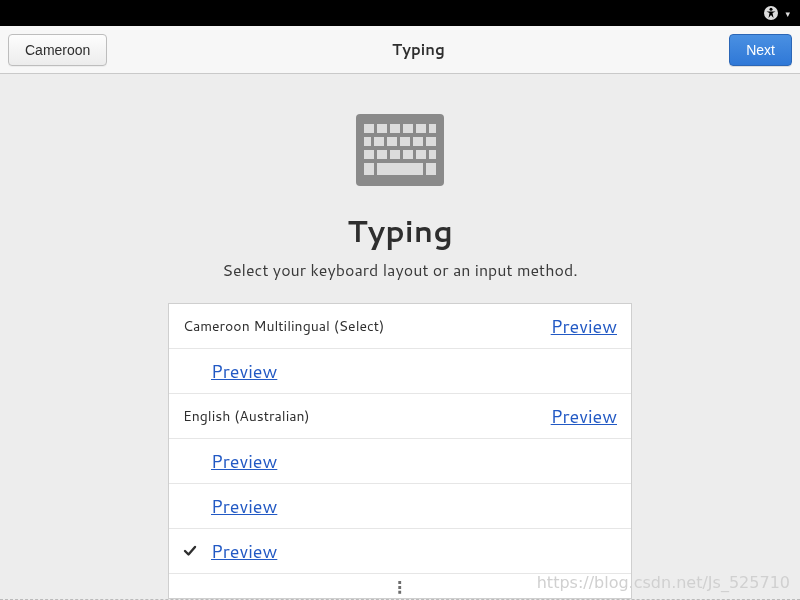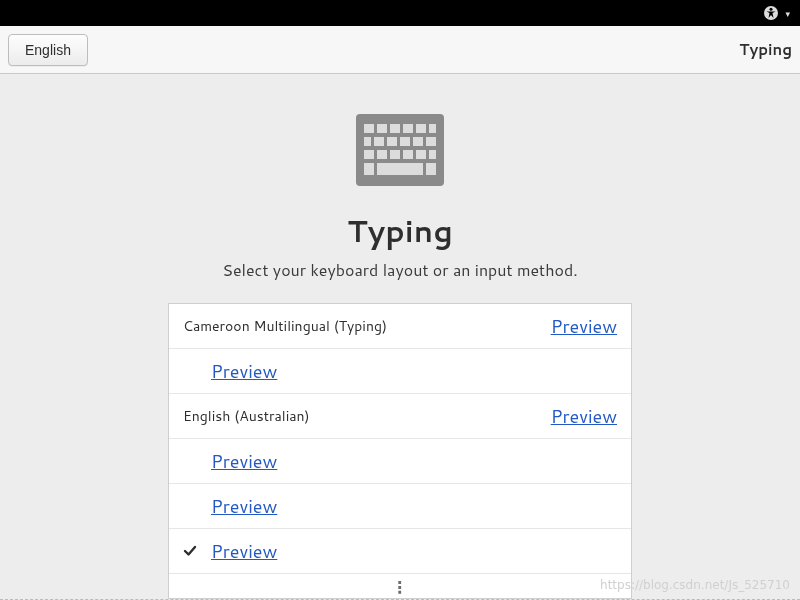--- a/index.html
+++ b/index.html
@@ -124,43 +124,44 @@
   .cutline {
     height: 1px;
     width: 100%;
     border-top: 1px dashed #bbb;
   }
 
   .watermark {
     position: absolute;
     right: 10px;
     bottom: 8px;
-    font-size: 12px;
+    font-size: 16px;
     color: #d0d0d0;
     font-family: "DejaVu Sans", sans-serif;
     pointer-events: none;
   }
 </style>
 </head>
 <body>
 
 <div class="topbar">
   <span class="a11y-icon">
     <svg width="16" height="16" viewBox="0 0 16 16">
       <circle cx="8" cy="8" r="7" fill="#ddd"></circle>
       <circle cx="8" cy="4.2" r="1.5" fill="#000"></circle>
       <path d="M3.5 6.5 L12.5 6.5 L9.5 8 L10.5 13 L8 10 L5.5 13 L6.5 8 Z" fill="#000"></path>
     </svg>
   </span>
   <span class="chevron">▾</span>
 </div>
 
 <div class="header">
-  <button class="btn btn-prev">English</button>
+  <button class="btn btn-prev">Cameroon</button>
   <div class="header-title">Typing</div>
+  <button class="btn btn-next">Next</button>
 </div>
 
 <div class="content">
 
   <div class="kbd-icon">
     <svg width="88" height="72" viewBox="0 0 88 72">
       <rect x="0" y="0" width="88" height="72" rx="4" fill="#8a8a8a"></rect>
       <g fill="#dcdcdc">
         <rect x="8" y="10" width="10" height="9"></rect>
         <rect x="21" y="10" width="10" height="9"></rect>
@@ -189,21 +190,21 @@
       </g>
     </svg>
   </div>
 
   <div class="page-heading">Typing</div>
   <div class="page-sub">Select your keyboard layout or an input method.</div>
 
   <div class="listbox" id="listbox">
 
   <div class="row">
-        <span class="row-label">Cameroon Multilingual (Typing)</span>
+        <span class="row-label">Cameroon Multilingual (Select)</span>
         <span class="check"></span>
         <a class="preview-link">Preview</a>
       </div>
       <div class="row">
         <span class="check"></span>
         <a class="preview-link">Preview</a>
       </div>
       <div class="row">
         <span class="row-label">English (Australian)</span>
         <span class="check"></span>

